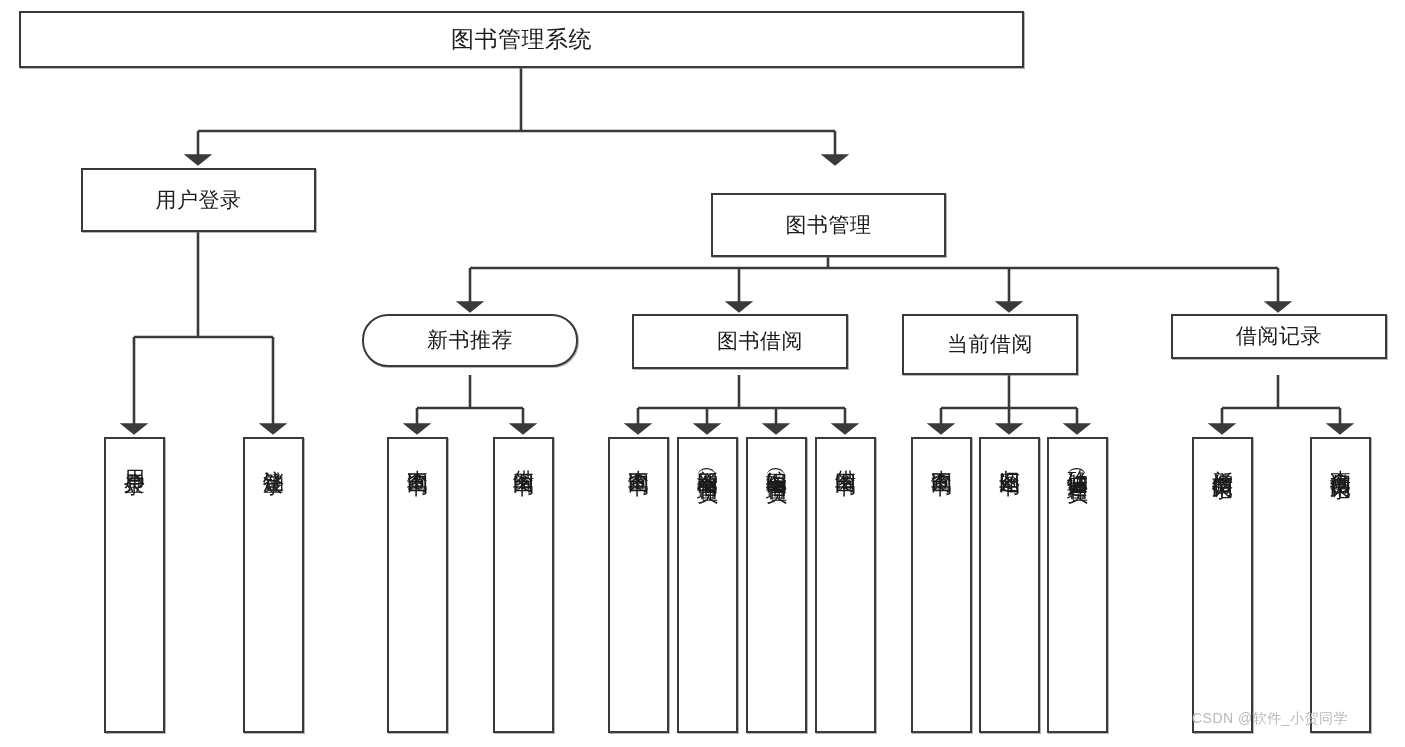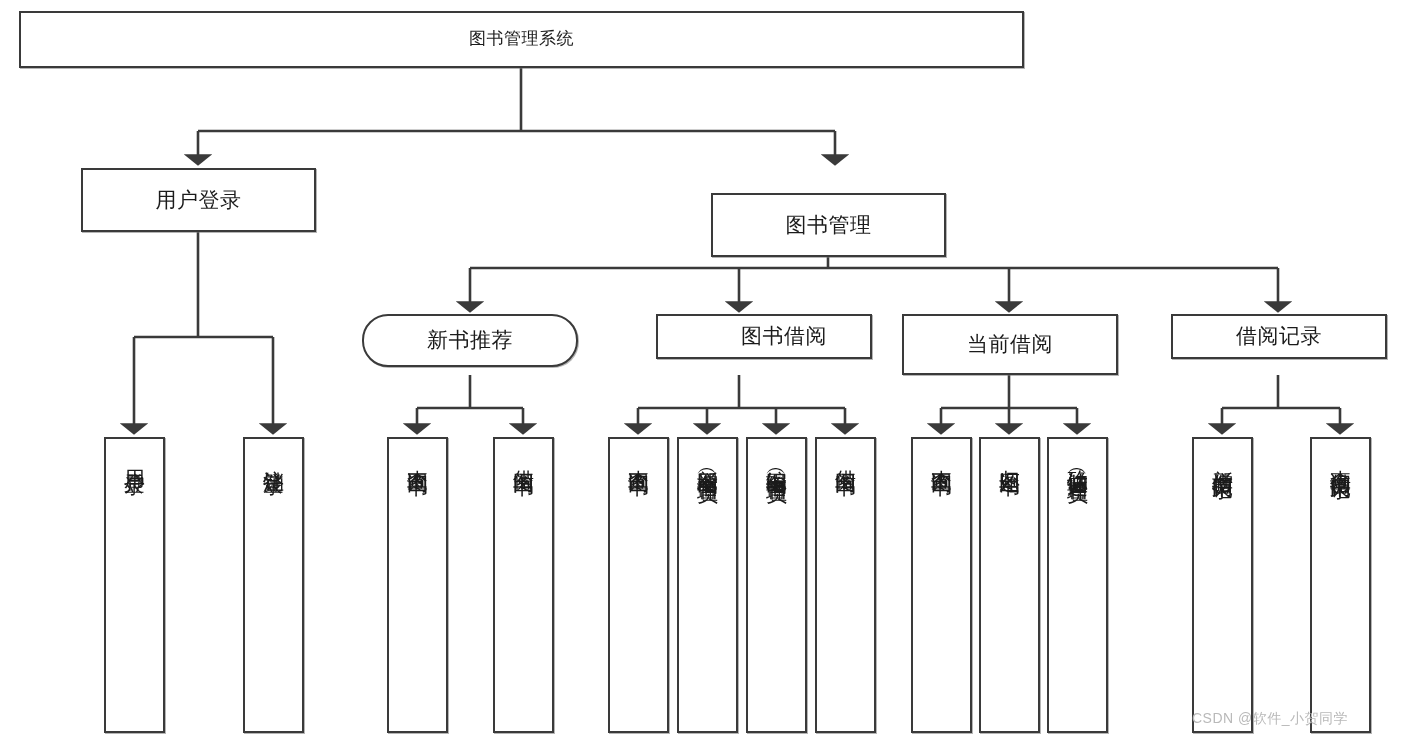--- a/index.html
+++ b/index.html
@@ -30,21 +30,21 @@
   .node .label {
     color: #1b1b1b;
     text-align: center;
     line-height: 1.18;
     letter-spacing: 0.5px;
   }
   .node.horizontal .label {
     font-size: 21px;
   }
   .node.root .label {
-    font-size: 17px;
+    font-size: 23px;
   }
   .node.vertical {
     align-items: flex-start;
     justify-content: center;
     padding-top: 14px;
   }
   .node.vertical .label {
     writing-mode: vertical-rl;
     text-orientation: upright;
     font-size: 21px;
@@ -130,24 +130,24 @@
   <div class="node horizontal" style="left:81px; top:168px; width:235px; height:64px;">
     <span class="label">用户登录</span>
   </div>
   <div class="node horizontal" style="left:711px; top:168px; width:235px; height:64px;margin-top:25px;">
     <span class="label">图书管理</span>
   </div>
 
   <div class="node horizontal" style="left:362px; top:314px; width:216px; height:53px;border-radius:26px;">
     <span class="label">新书推荐</span>
   </div>
-  <div class="node horizontal" style="left:656px; top:314px; width:216px; height:45px;padding-left:40px;">
+  <div class="node horizontal" style="left:632px; top:314px; width:216px; height:55px;padding-left:40px;">
     <span class="label">图书借阅</span>
   </div>
-  <div class="node horizontal" style="left:902px; top:314px; width:216px; height:61px;">
+  <div class="node horizontal" style="left:902px; top:314px; width:176px; height:61px;">
     <span class="label">当前借阅</span>
   </div>
   <div class="node horizontal" style="left:1171px; top:314px; width:216px; height:45px;">
     <span class="label">借阅记录</span>
   </div>
 
   <div class="node vertical" style="left:104px; top:437px; width:61px; height:296px;">
     <span class="label">用户登录</span>
   </div>
   <div class="node vertical" style="left:243px; top:437px; width:61px; height:296px;">

